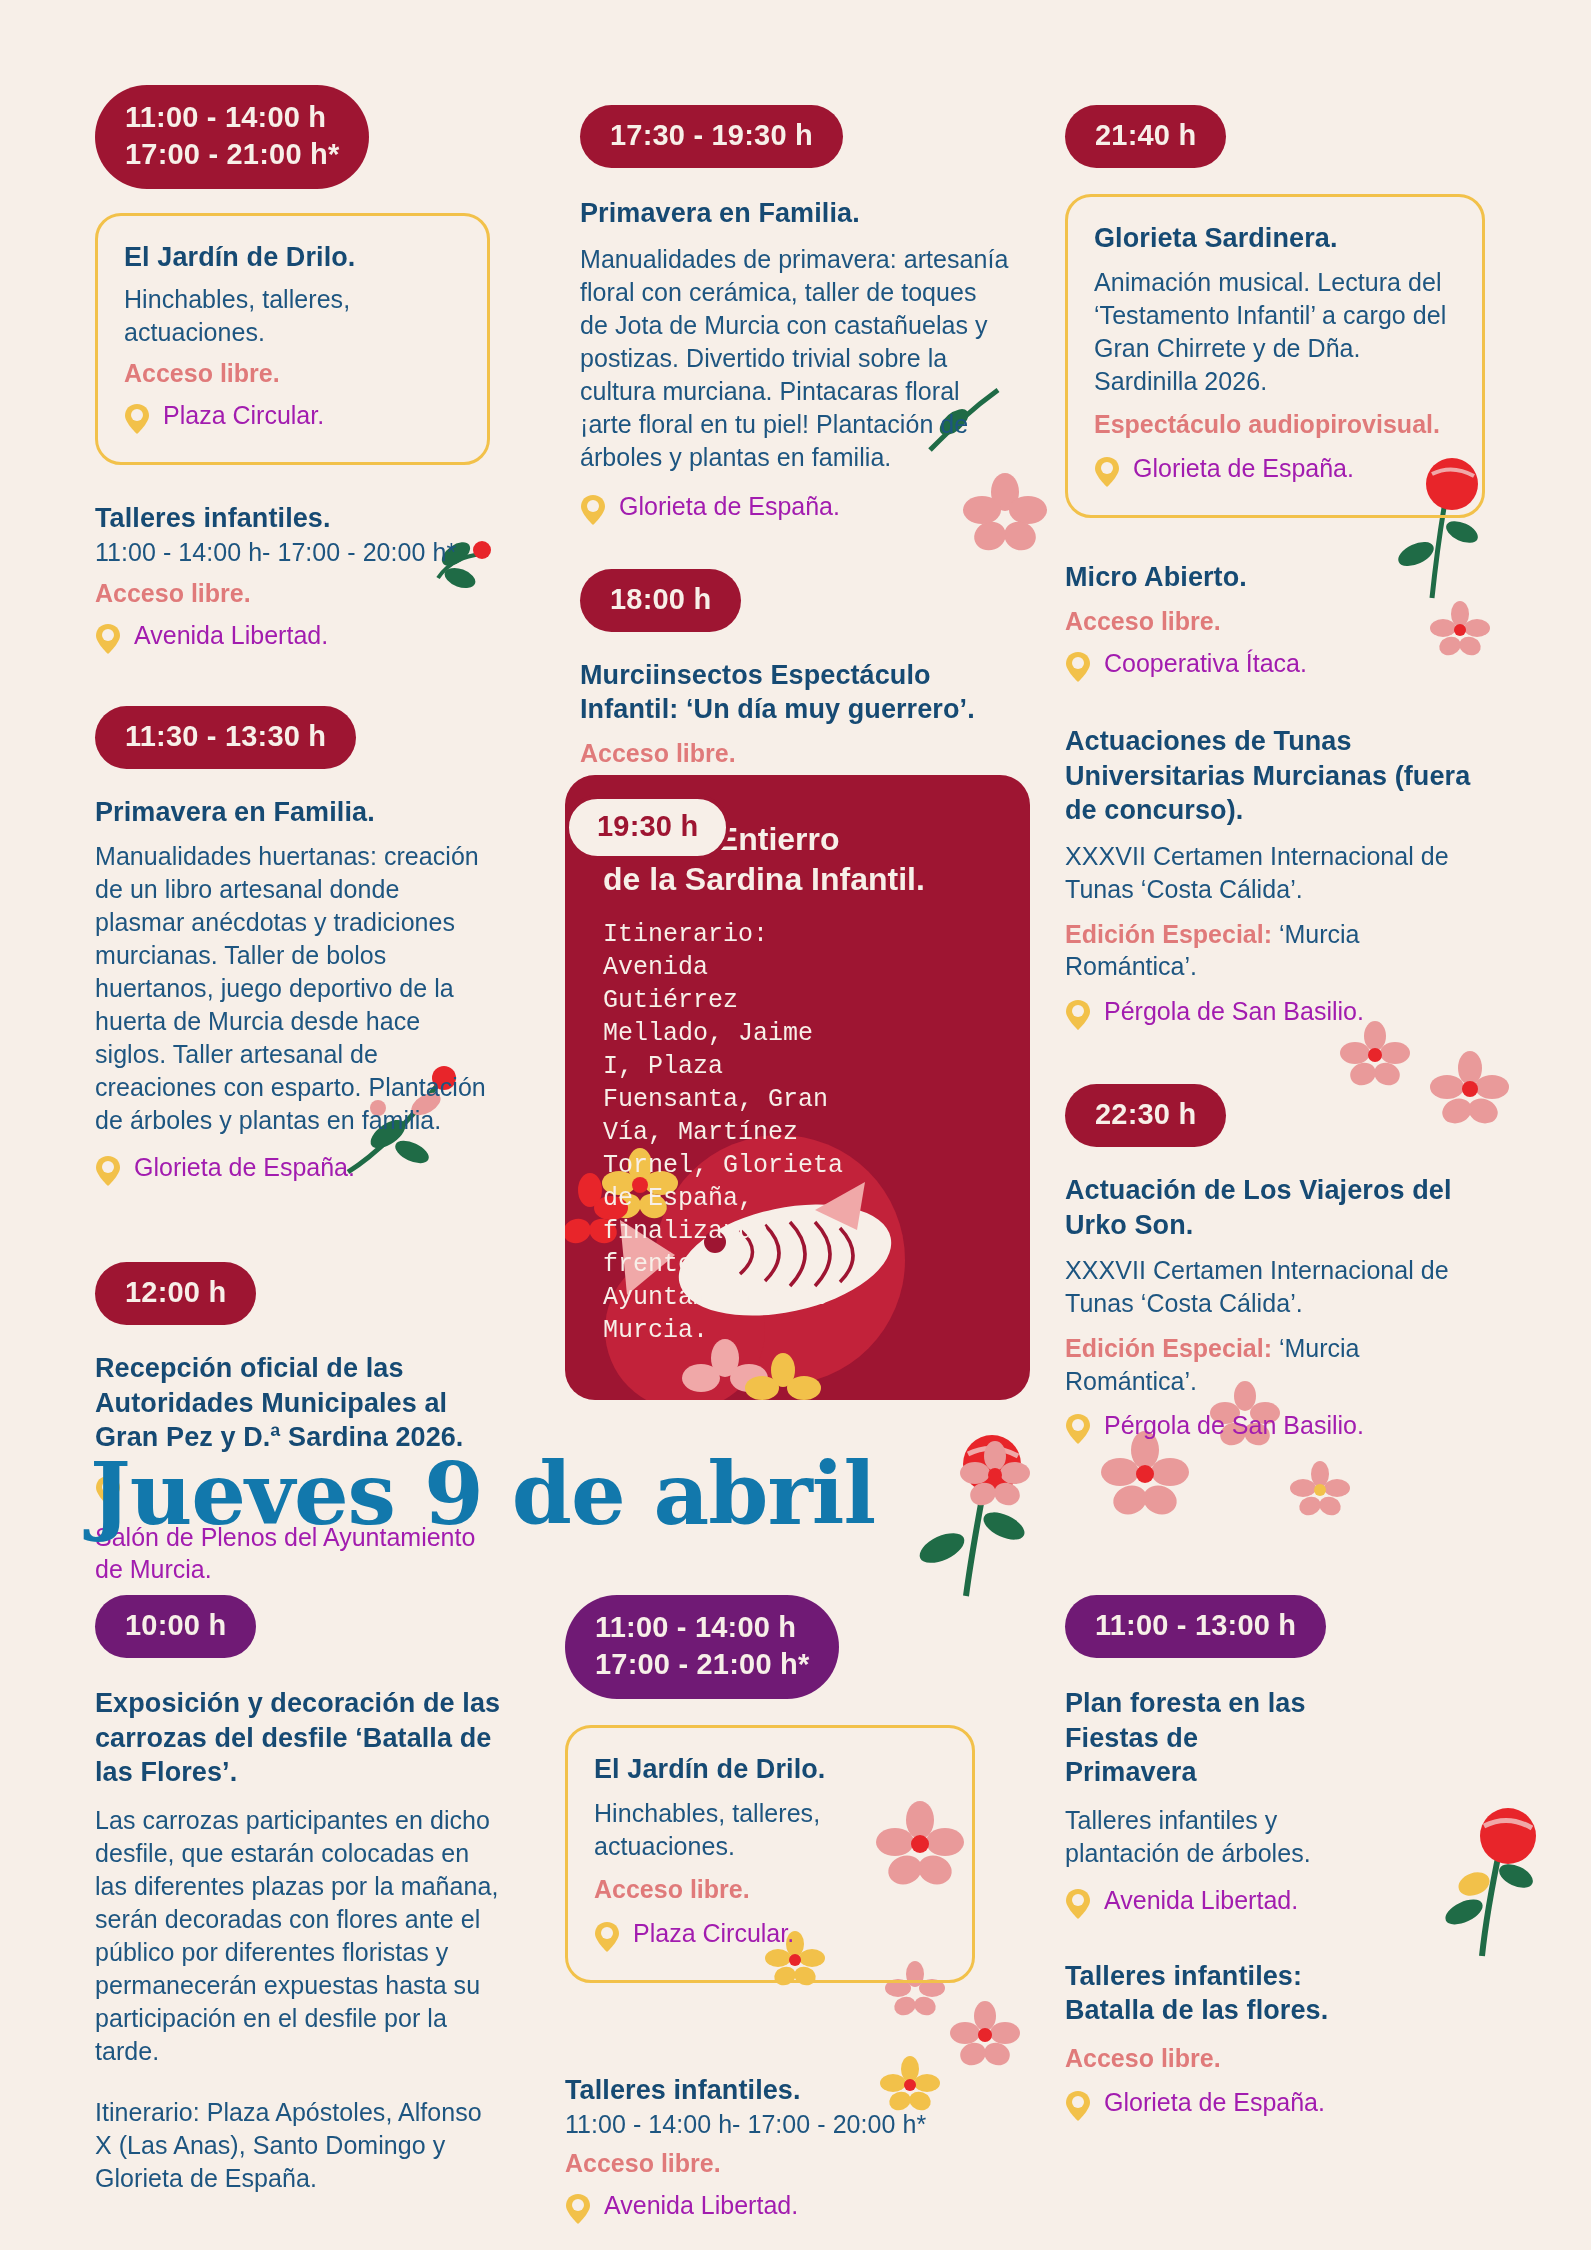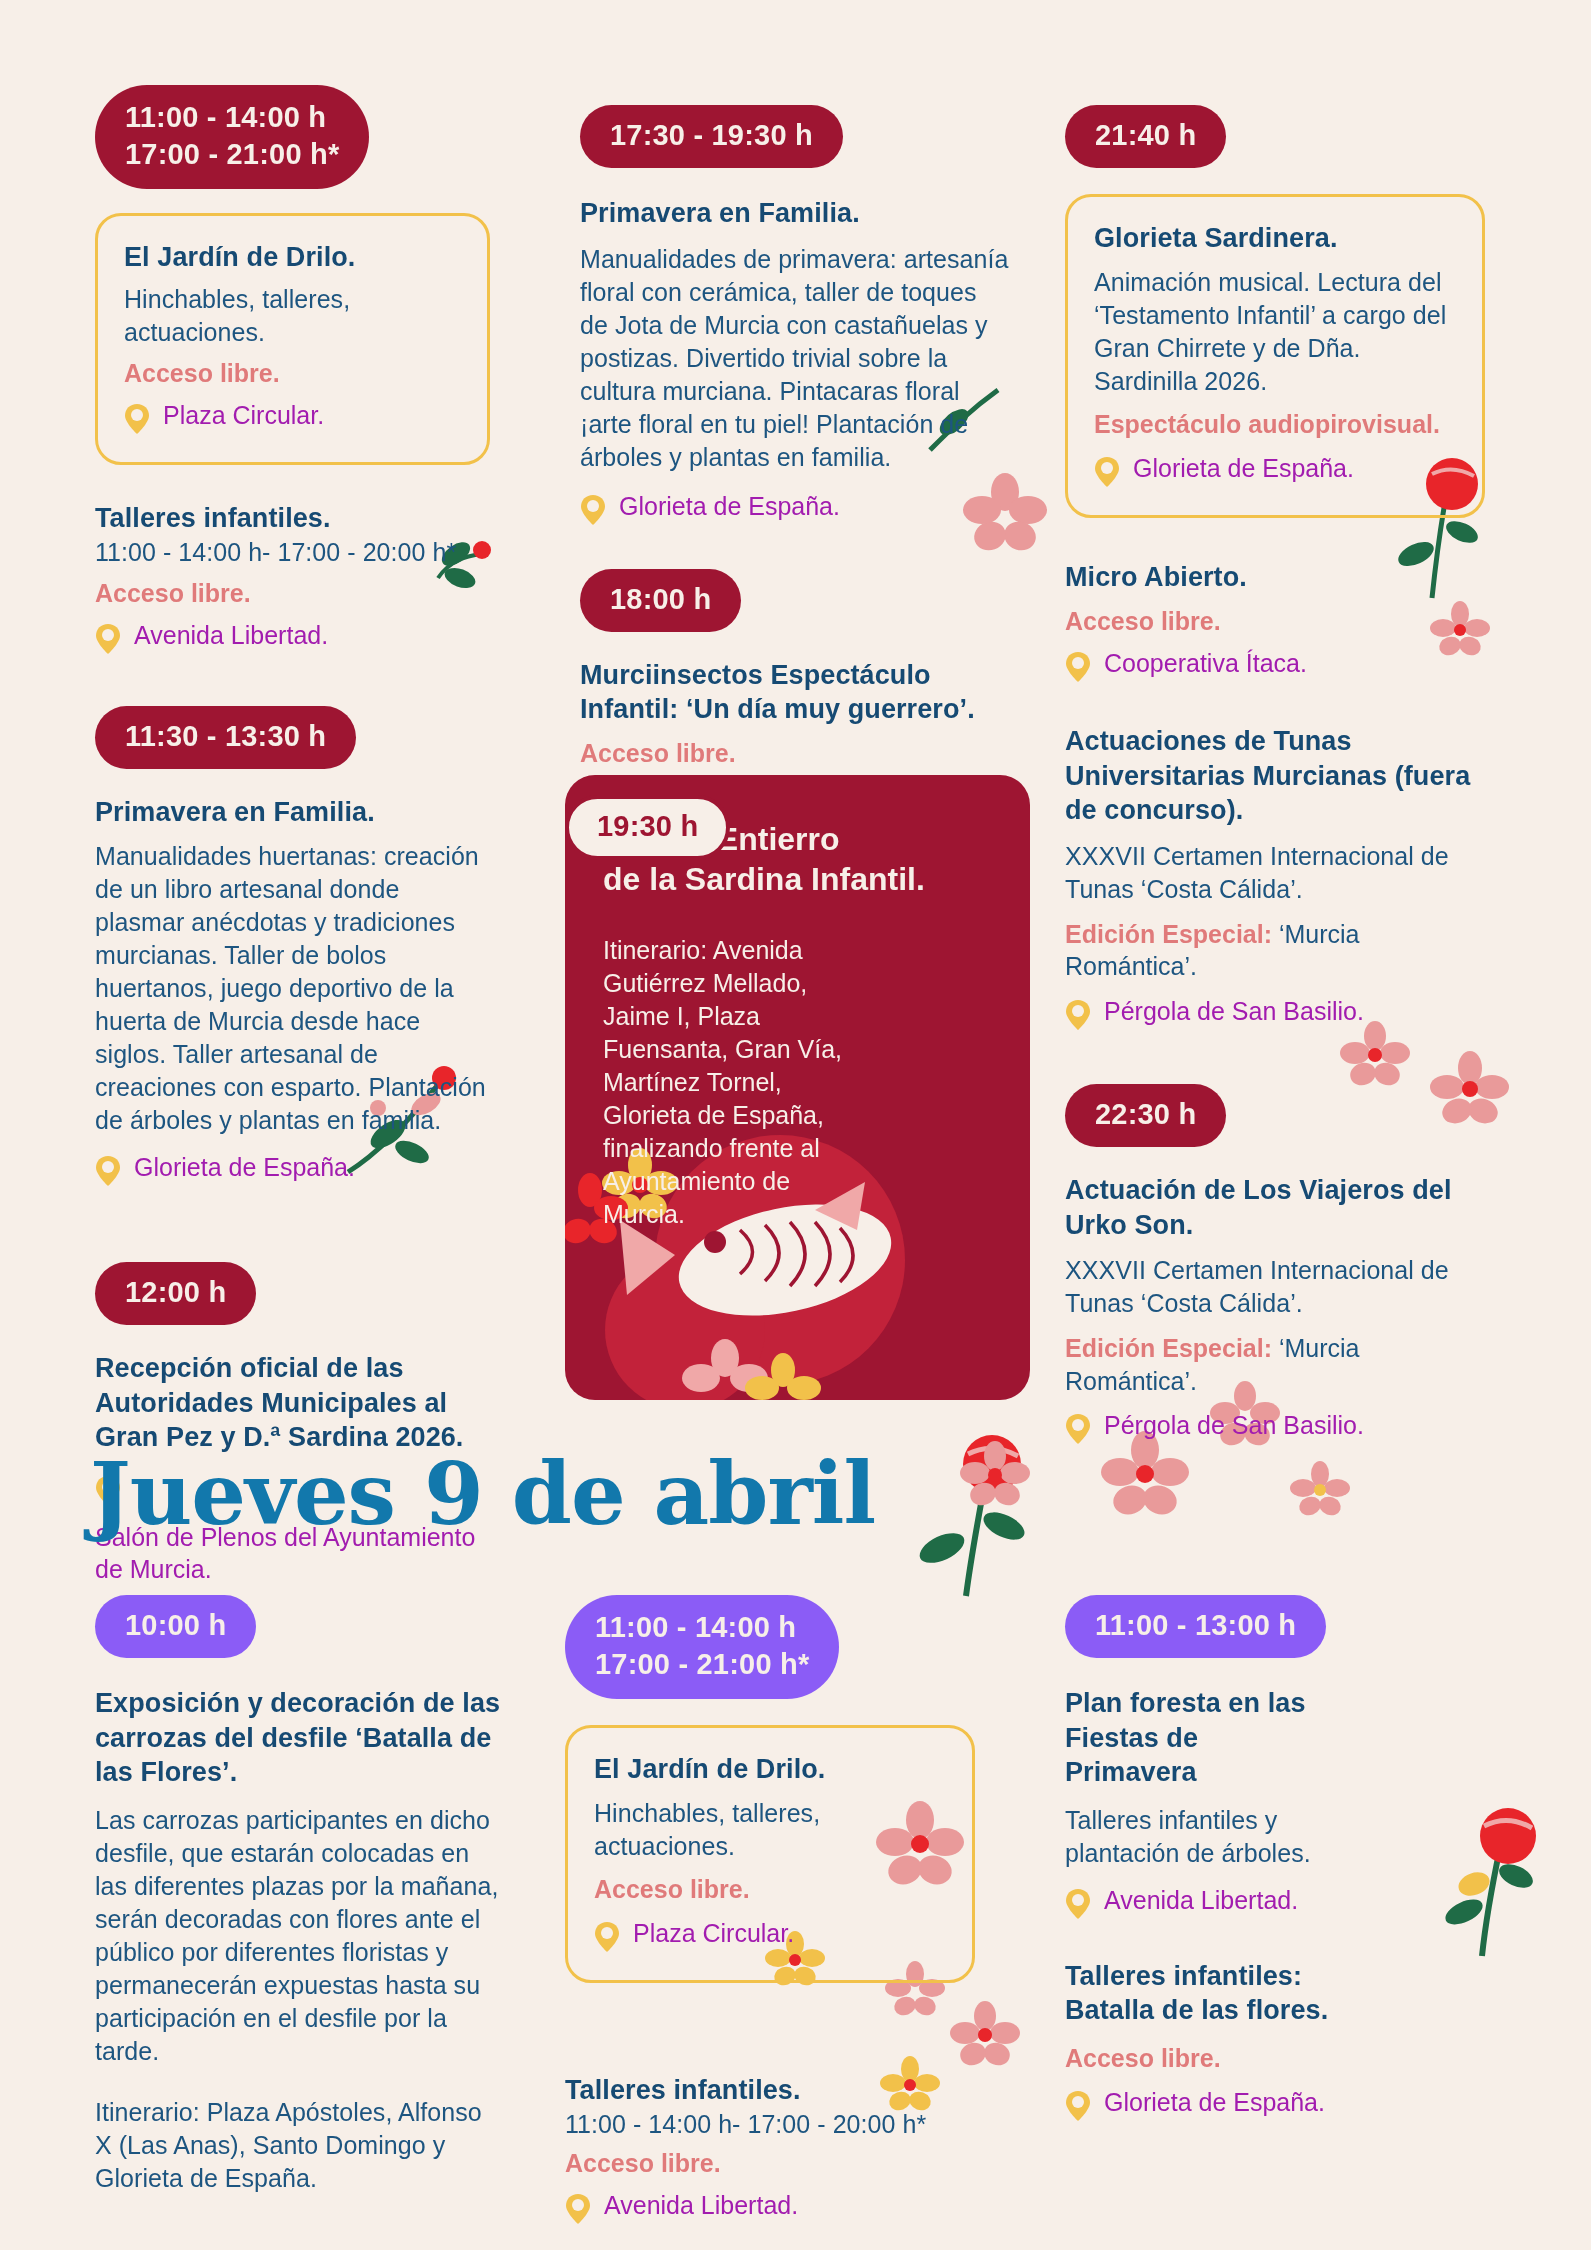--- a/index.html
+++ b/index.html
@@ -18,21 +18,21 @@
     color: #F7EFE8;
     font-weight: bold;
     border-radius: 999px;
     padding: 12px 30px 14px 30px;
     font-size: 29px;
     line-height: 1.28;
     letter-spacing: .2px;
     white-space: pre-line;
   }
   .badge.two { padding: 14px 30px 16px 30px; }
-  .badge.blue { background: #8b5cf6; }
+  .badge.blue { background: #701a75; }
   .badge.outline {
     background: #F7EFE8;
     color: #9E1532;
     border: 4px solid #9E1532;
     padding: 9px 28px 11px 28px;
   }
 
   
   .ttl {
     color: #164A73; font-weight: bold; font-size: 27px;
@@ -385,21 +385,21 @@
       </g>
       <g fill="#F2C14A">
         <ellipse cx="218" cy="300" rx="12" ry="17"></ellipse>
           <ellipse cx="239" cy="318" rx="17" ry="12"></ellipse>
         <ellipse cx="197" cy="318" rx="17" ry="12"></ellipse>
       </g>
     </svg>
     <div style="position:relative; padding:44px 38px 0 38px;">
       <div class="rtitle" style="white-space:pre-line;">Desfile Entierro
 de la Sardina Infantil.</div>
-      <div class="rbody" style="margin-top:34px; width:255px;">Itinerario: Avenida Gutiérrez Mellado, Jaime I, Plaza Fuensanta, Gran Vía, Martínez Tornel, Glorieta de España, finalizando frente al Ayuntamiento de Murcia.</div>
+      <div class="rbody" style="margin-top:18px; width:255px;font-family:Liberation Mono, monospace;">Itinerario: Avenida Gutiérrez Mellado, Jaime I, Plaza Fuensanta, Gran Vía, Martínez Tornel, Glorieta de España, finalizando frente al Ayuntamiento de Murcia.</div>
     </div>
   </div>
   <div class="badge outline" style="position:absolute; left:565px; top:795px; z-index:5;">19:30 h</div>
 
   <div class="col" style="left:1065px; top:105px; width:420px;">
     <div class="badge">21:40 h</div>
 
     <div class="ycard" style="margin-top:26px;">
       <div class="ttl">Glorieta Sardinera.</div>
       <div class="body" style="margin-top:10px;">Animación musical. Lectura del ‘Testamento Infantil’ a cargo del Gran Chirrete y de Dña. Sardinilla 2026.</div>

